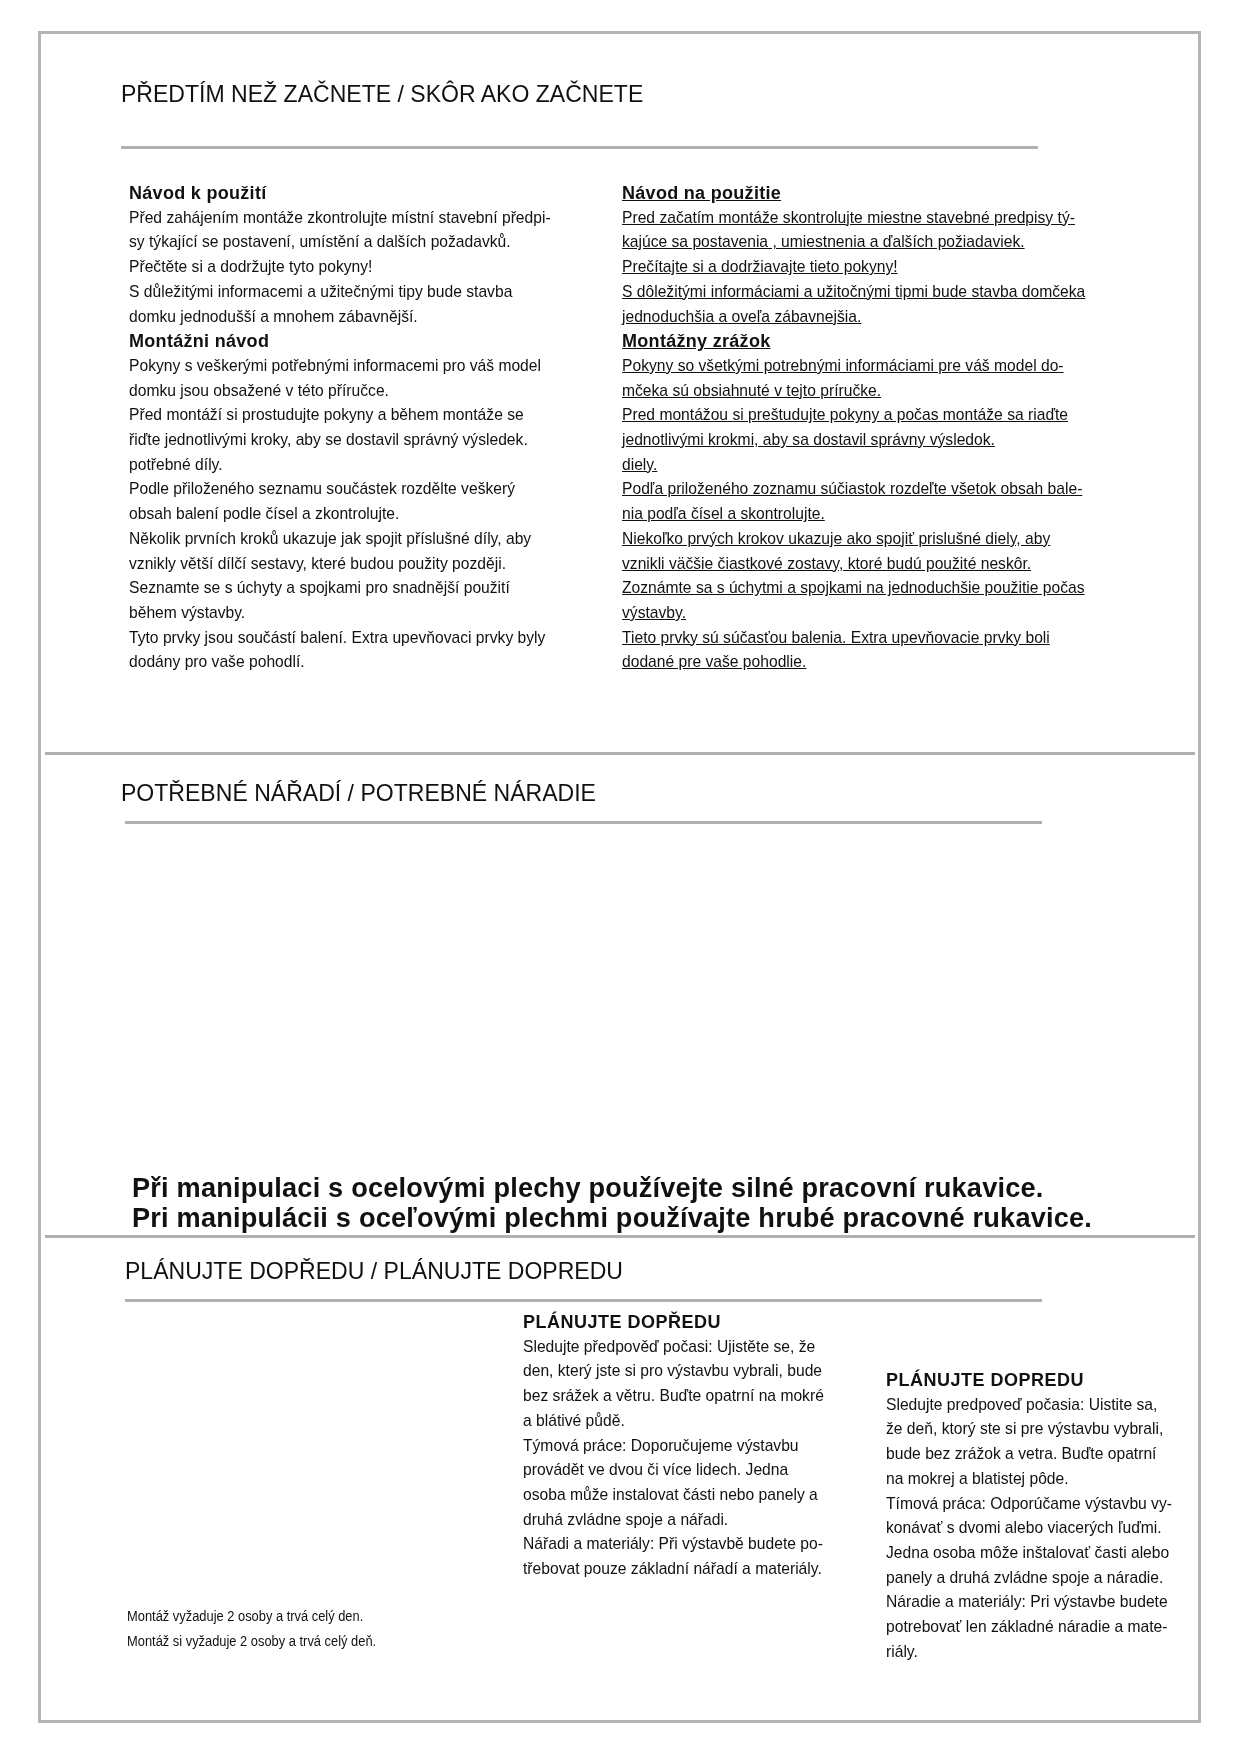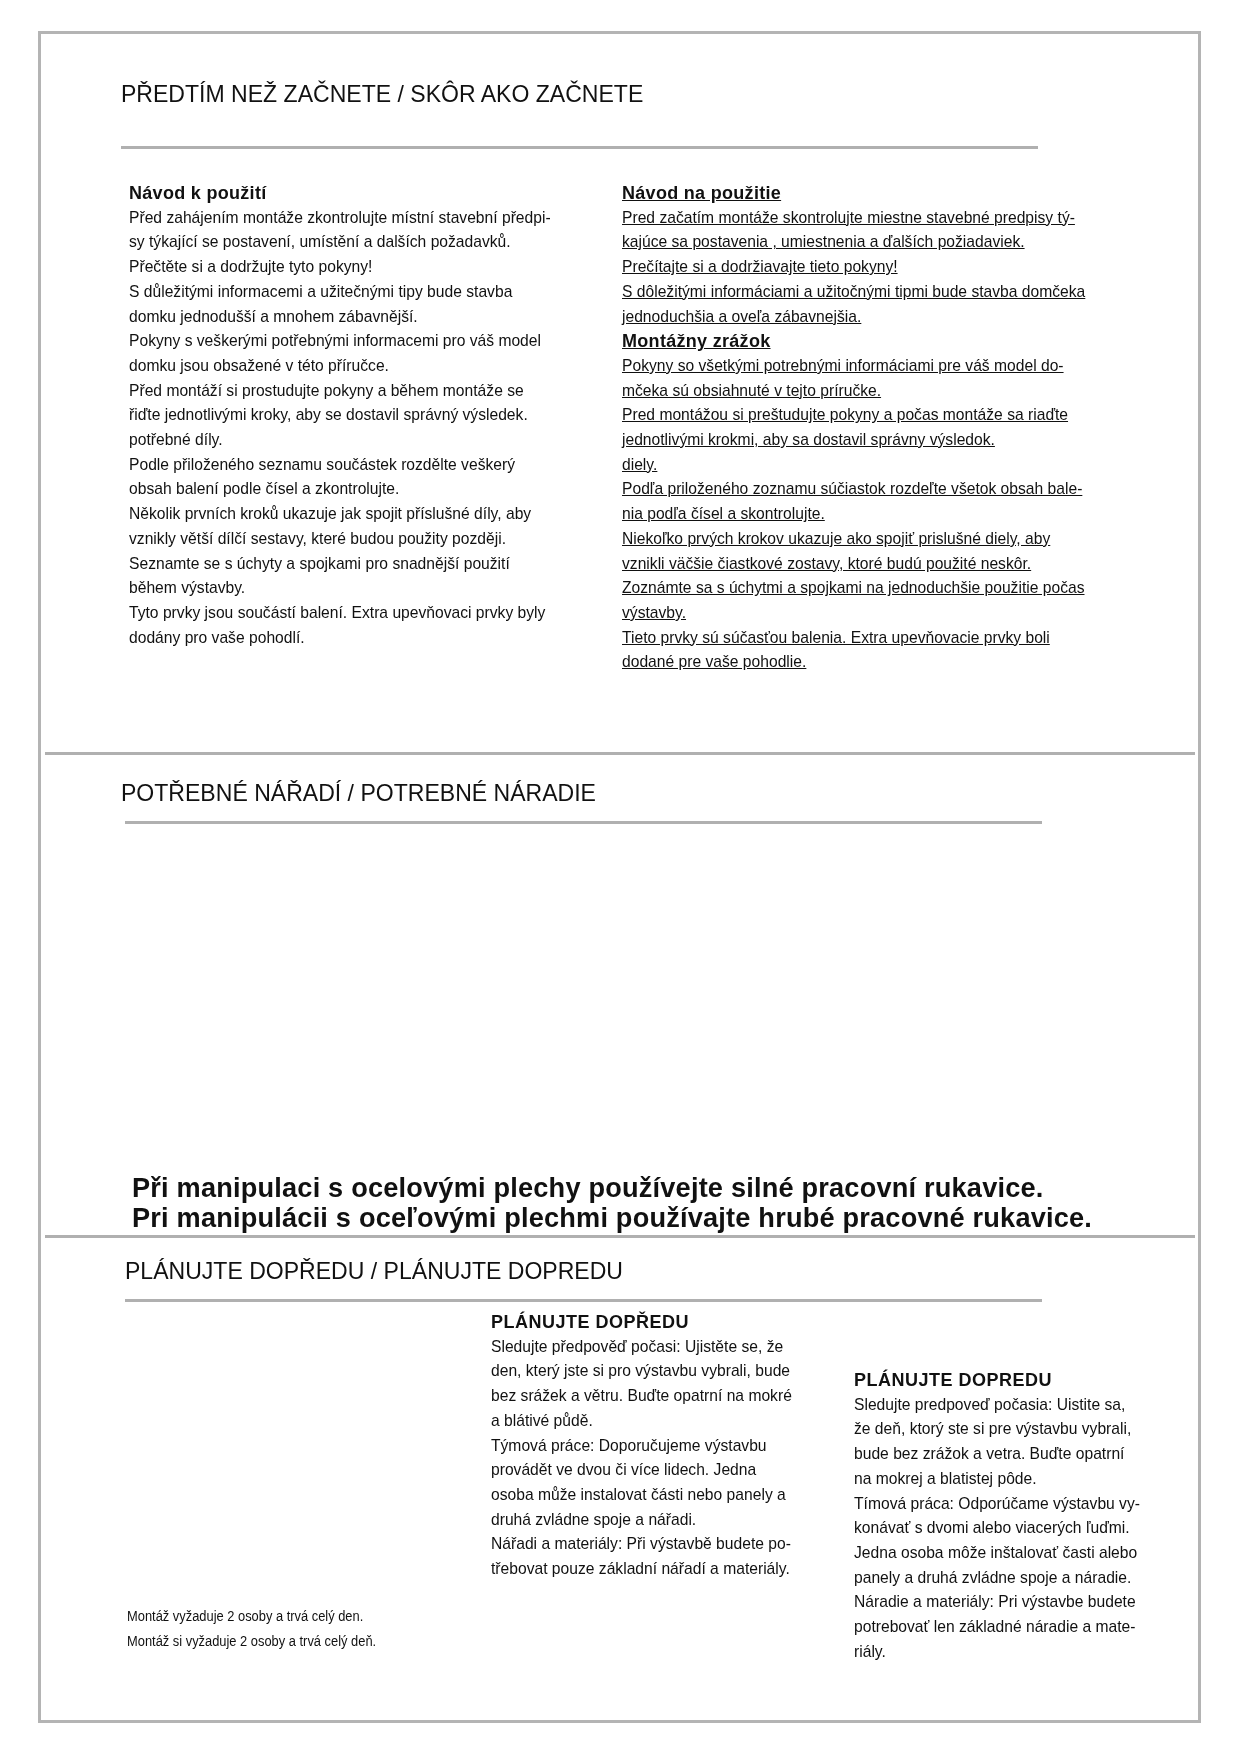--- a/index.html
+++ b/index.html
@@ -24,21 +24,21 @@
     .col .inline-bold { font-weight: bold; font-size: 18px; letter-spacing: 0.3px; }
     .col .mixed { display: block; }
     .col .mixed .rest { display: inline-block; transform: scaleX(0.92); transform-origin: left top; }
 
     .warning {
       position: absolute; left: 132px; top: 1173px; font-size: 28px; line-height: 30px;
       font-weight: bold; white-space: nowrap; letter-spacing: 0.2px;
     }
     .warning span { display: block; transform: scaleX(0.97); transform-origin: left top; }
 
-    .plan-col { position: absolute; font-size: 17px; line-height: 24.7px; white-space: nowrap; }
+    .plan-col { position: absolute; font-size: 17px; line-height: 24.7px; white-space: nowrap; margin-left: 32px; }
     .plan-col .sub { font-weight: bold; font-size: 18px; letter-spacing: 0.5px; display: block; }
     .plan-col .line { display: block; transform: scaleX(0.92); transform-origin: left top; }
 
     .footnote { position: absolute; left: 127px; top: 1604px; font-size: 14px; line-height: 25px; white-space: nowrap; }
     .footnote span { display: block; transform: scaleX(0.92); transform-origin: left top; }
 
     .tools-area { position: absolute; left: 120px; top: 835px; width: 990px; height: 320px; }
   </style>
 </head>
 <body>
@@ -48,20 +48,21 @@
 <h1 class="heading" style="left:121px; top:80px;">PŘEDTÍM NEŽ ZAČNETE / SKÔR AKO ZAČNETE</h1>
 <div class="rule" style="left:121px; top:146px; width:917px;"></div>
 
 <div class="col" style="left:121px; top:181px;margin-left:8px;">
   <span class="sub">Návod k použití</span>
   <span class="line">Před zahájením montáže zkontrolujte místní stavební předpi-</span>
   <span class="line">sy týkající se postavení, umístění a dalších požadavků.</span>
   <span class="line">Přečtěte si a dodržujte tyto pokyny!</span>
   <span class="line">S důležitými informacemi a užitečnými tipy bude stavba</span>
   <span class="line">domku jednodušší a mnohem zábavnější.</span>
+  <span class="sub">Montážni návod</span>
   <span class="line">Pokyny s veškerými potřebnými informacemi pro váš model</span>
   <span class="line">domku jsou obsažené v této příručce.</span>
   <span class="line">Před montáží si prostudujte pokyny a během montáže se</span>
   <span class="line">řiďte jednotlivými kroky, aby se dostavil správný výsledek.</span>
   <span class="line">potřebné díly.</span>
   <span class="line">Podle přiloženého seznamu součástek rozdělte veškerý</span>
   <span class="line">obsah balení podle čísel a zkontrolujte.</span>
   <span class="line">Několik prvních kroků ukazuje jak spojit příslušné díly, aby</span>
   <span class="line">vznikly větší dílčí sestavy, které budou použity později.</span>
   <span class="line">Seznamte se s úchyty a spojkami pro snadnější použití</span>

